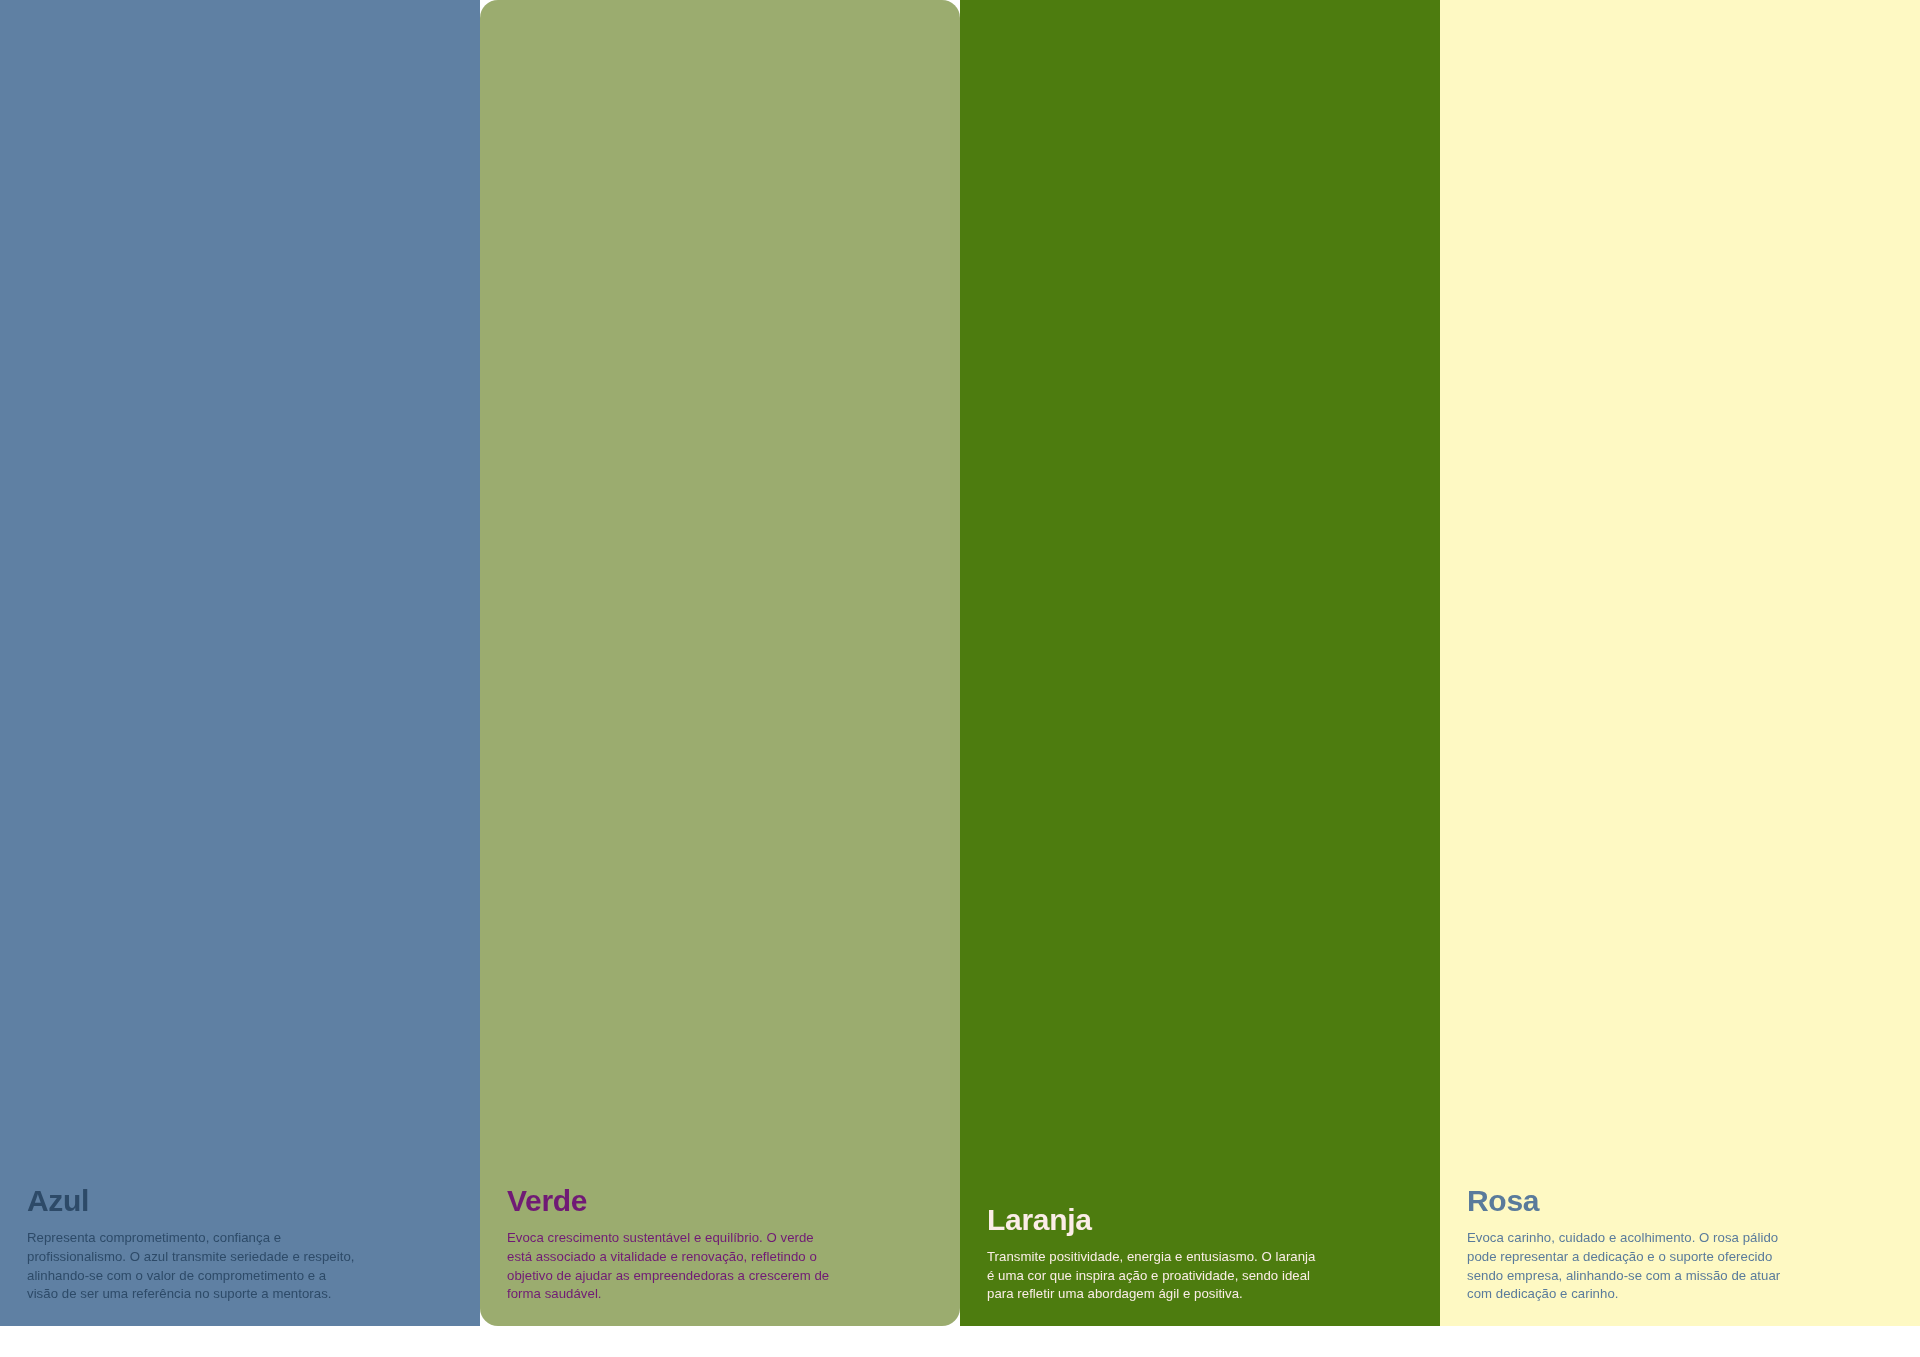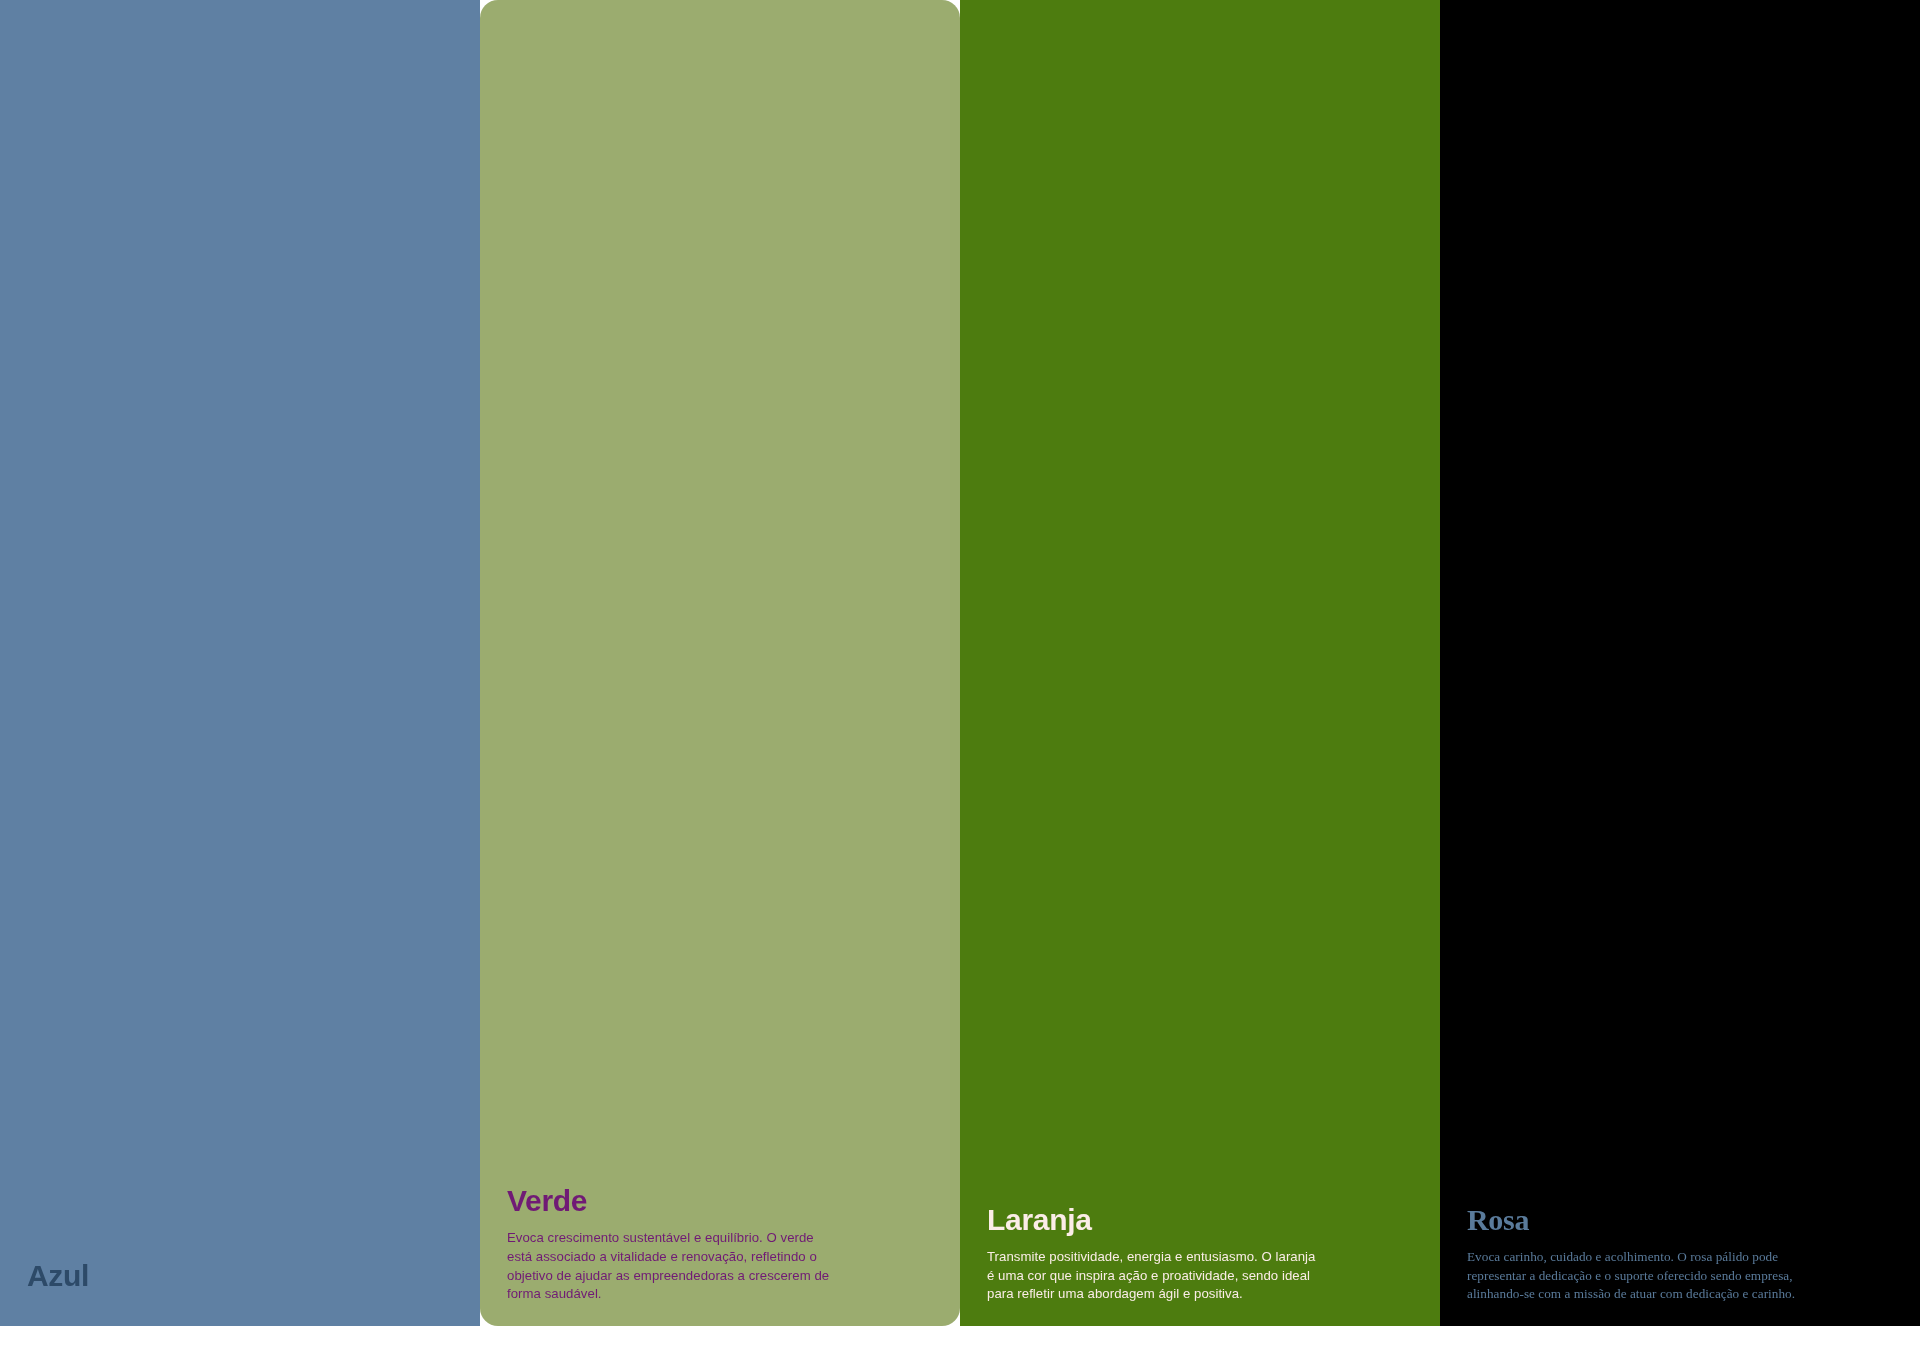--- a/index.html
+++ b/index.html
@@ -51,26 +51,27 @@
     max-width: 330px;
     white-space: pre-line;
   }
 </style>
 </head>
 <body>
 
 <main id="palette">
     <section class="swatch" style="background: rgb(95, 128, 163); color: rgb(45, 74, 104);">
       <h2 class="swatch-name">Azul</h2>
+      <p class="swatch-desc">Representa comprometimento, confiança e profissionalismo. O azul transmite seriedade e respeito, alinhando-se com o valor de comprometimento e a visão de ser uma referência no suporte a mentoras.</p>
     </section>
     <section class="swatch" style="background: rgb(155, 172, 111); color: #701a75; border-radius: 18px;">
       <h2 class="swatch-name">Verde</h2>
       <p class="swatch-desc">Evoca crescimento sustentável e equilíbrio. O verde está associado a vitalidade e renovação, refletindo o objetivo de ajudar as empreendedoras a crescerem de forma saudável.</p>
     </section>
     <section class="swatch" style="background: #4d7c0f; color: rgb(251, 237, 231);">
       <h2 class="swatch-name">Laranja</h2>
       <p class="swatch-desc">Transmite positividade, energia e entusiasmo. O laranja é uma cor que inspira ação e proatividade, sendo ideal para refletir uma abordagem ágil e positiva.</p>
     </section>
-    <section class="swatch" style="background: #000000; color: rgb(90, 123, 155); font-family: Liberation Serif, serif;">
+    <section class="swatch" style="background: #fef9c3; color: rgb(90, 123, 155);">
       <h2 class="swatch-name">Rosa</h2>
       <p class="swatch-desc">Evoca carinho, cuidado e acolhimento. O rosa pálido pode representar a dedicação e o suporte oferecido sendo empresa, alinhando-se com a missão de atuar com dedicação e carinho.</p>
     </section>
   </main>
 
 </body></html>

